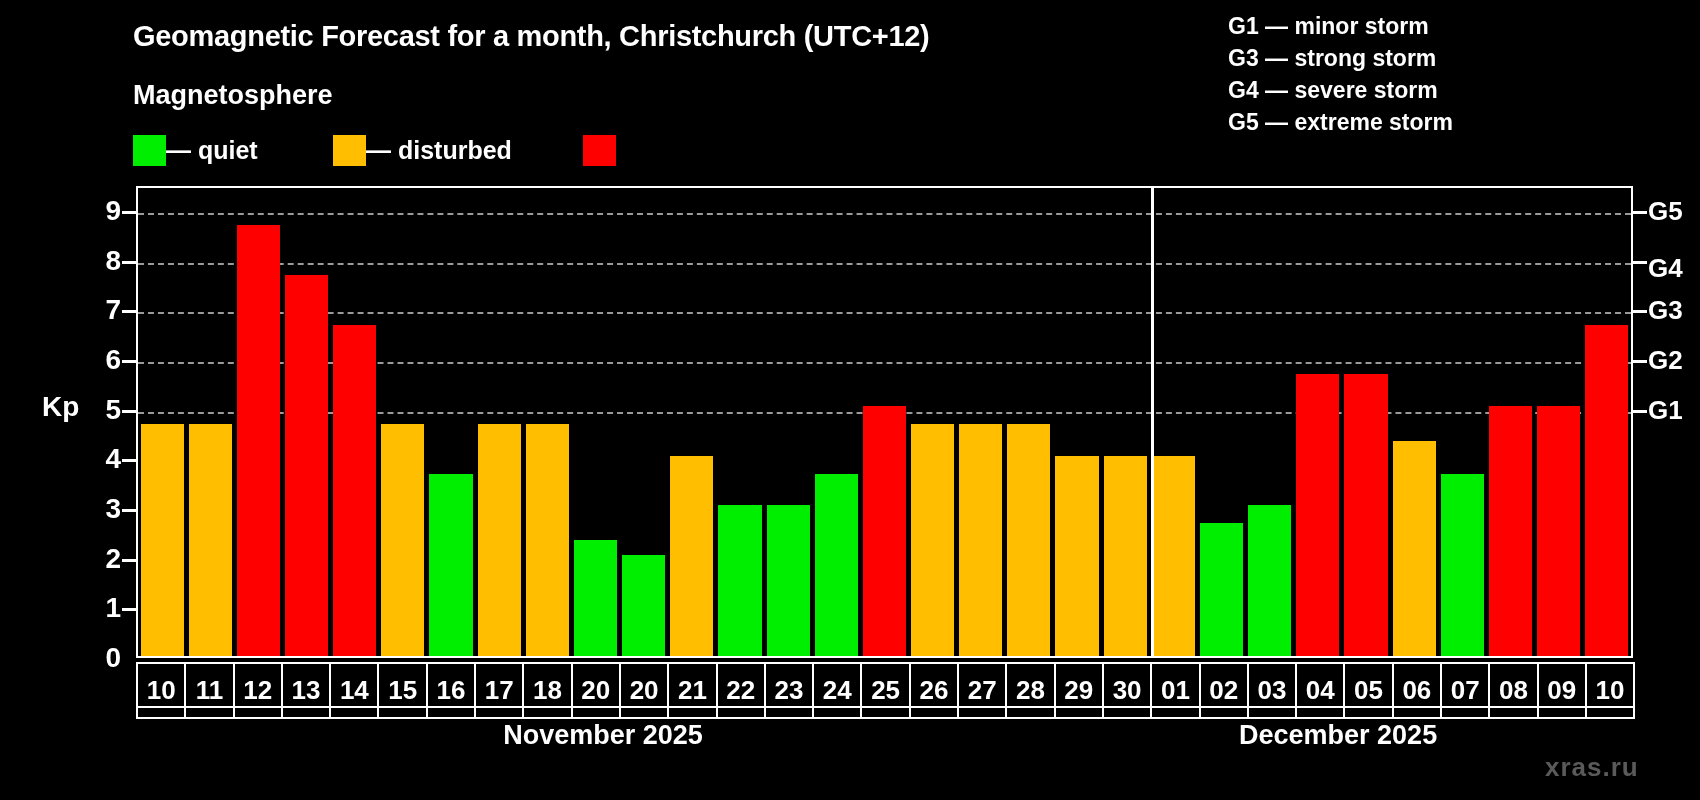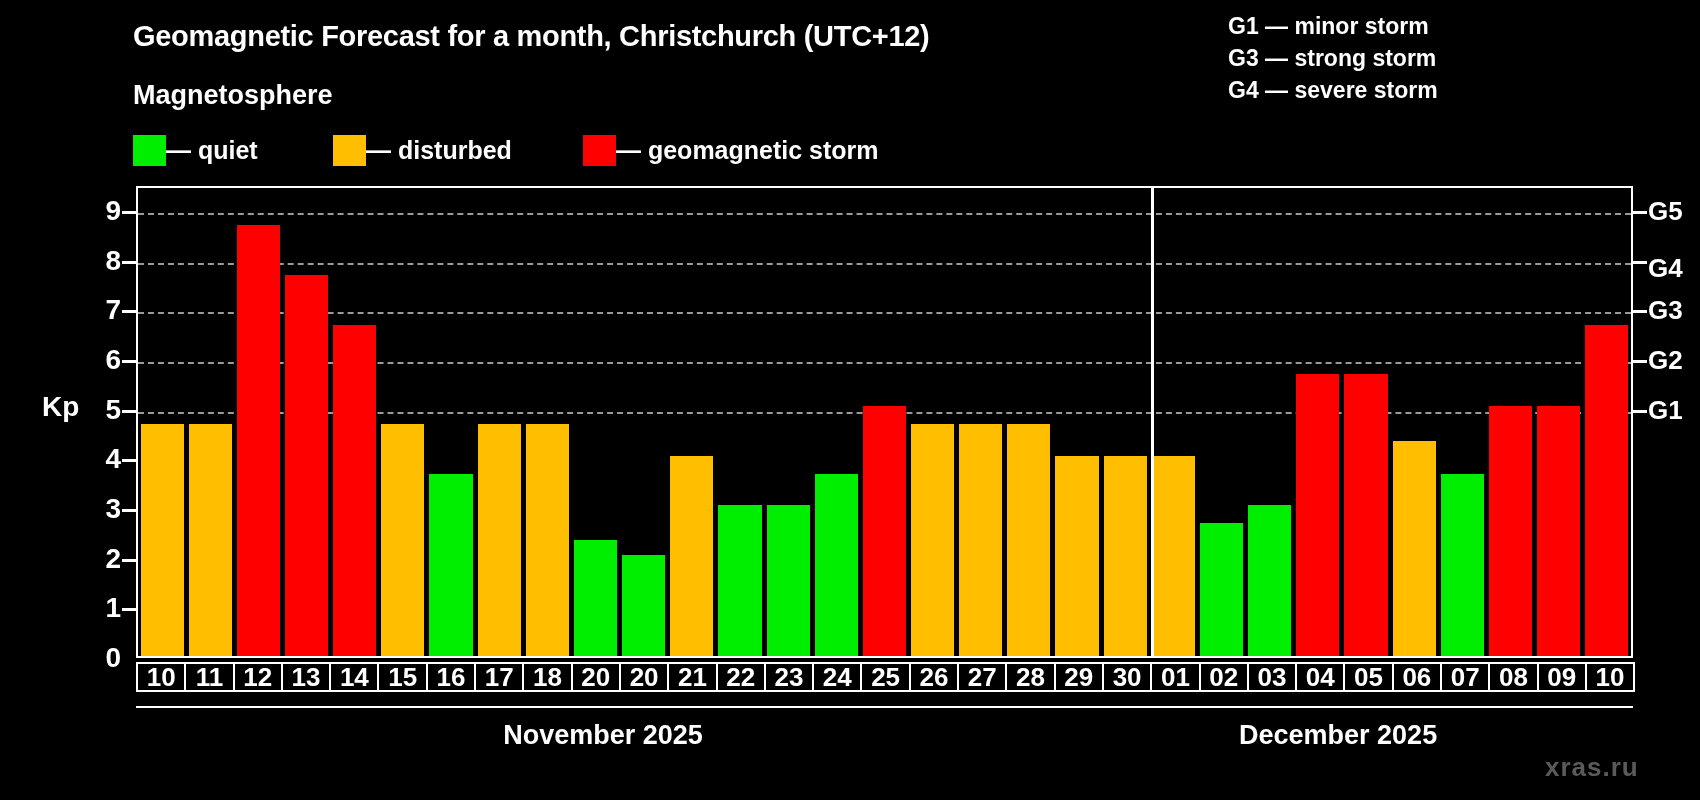--- a/index.html
+++ b/index.html
@@ -34,21 +34,21 @@
   .ylab{position:absolute;right:1579px;font-size:28px;font-weight:bold;
         text-align:right;width:60px;transform:translateY(-50%);}
   .ytick{position:absolute;left:122px;width:14px;height:0;border-top:3px solid #fff;}
   .kp{position:absolute;left:42px;top:391px;font-size:28px;font-weight:bold;}
 
   .glab{position:absolute;left:1648px;font-size:26px;font-weight:bold;
         transform:translateY(-50%);white-space:nowrap;}
   .gtick{position:absolute;left:1633px;width:14px;height:0;border-top:3px solid #fff;}
 
   
-  .days{position:absolute;left:136px;top:662px;width:1497px;height:30px;display:flex;}
+  .days{position:absolute;left:136px;top:662px;width:1497px;height:57px;display:flex;}
   .dbox{flex:1 1 0;border:2px solid #fff;box-sizing:border-box;margin-right:-2px;
         display:flex;align-items:center;justify-content:center;
         font-size:26px;font-weight:bold;background:#000;}
   .daxis{position:absolute;left:136px;top:706px;width:1497px;height:0;
          border-top:2px solid #fff;}
 
   .mon{position:absolute;top:720px;font-size:27px;font-weight:bold;}
   .wm{position:absolute;left:1545px;top:752px;font-size:26px;font-weight:bold;
       color:#5a5a5a;letter-spacing:1px;}
 </style>
@@ -64,28 +64,28 @@
       <div class="lgitem" style="left: 0px;">
         <span class="sw" style="background: rgb(0, 238, 0);"></span>
         <span class="lglbl">— quiet</span>
       </div>
       <div class="lgitem" style="left: 200px;">
         <span class="sw" style="background: rgb(255, 190, 0);"></span>
         <span class="lglbl">— disturbed</span>
       </div>
       <div class="lgitem" style="left: 450px;">
         <span class="sw" style="background: rgb(255, 0, 0);"></span>
-        <span class="lglbl">— geomagnetic storm</span>
       </div>
     </div>
 
   <div class="glegend" id="glegend">
       <div class="gline">G1 — minor storm</div>
       <div class="gline">G3 — strong storm</div>
       <div class="gline">G4 — severe storm</div>
+      <div class="gline">G5 — extreme storm</div>
     </div>
 
   <div class="kp">Kp</div>
 
   <div id="yaxis">
       <div class="ylab" style="top: 658px;">0</div>
       <div class="ylab" style="top: 608.316px;">1</div>
       <div class="ytick" style="top: 608.316px;"></div>
       <div class="ylab" style="top: 558.632px;">2</div>
       <div class="ytick" style="top: 558.632px;"></div>

